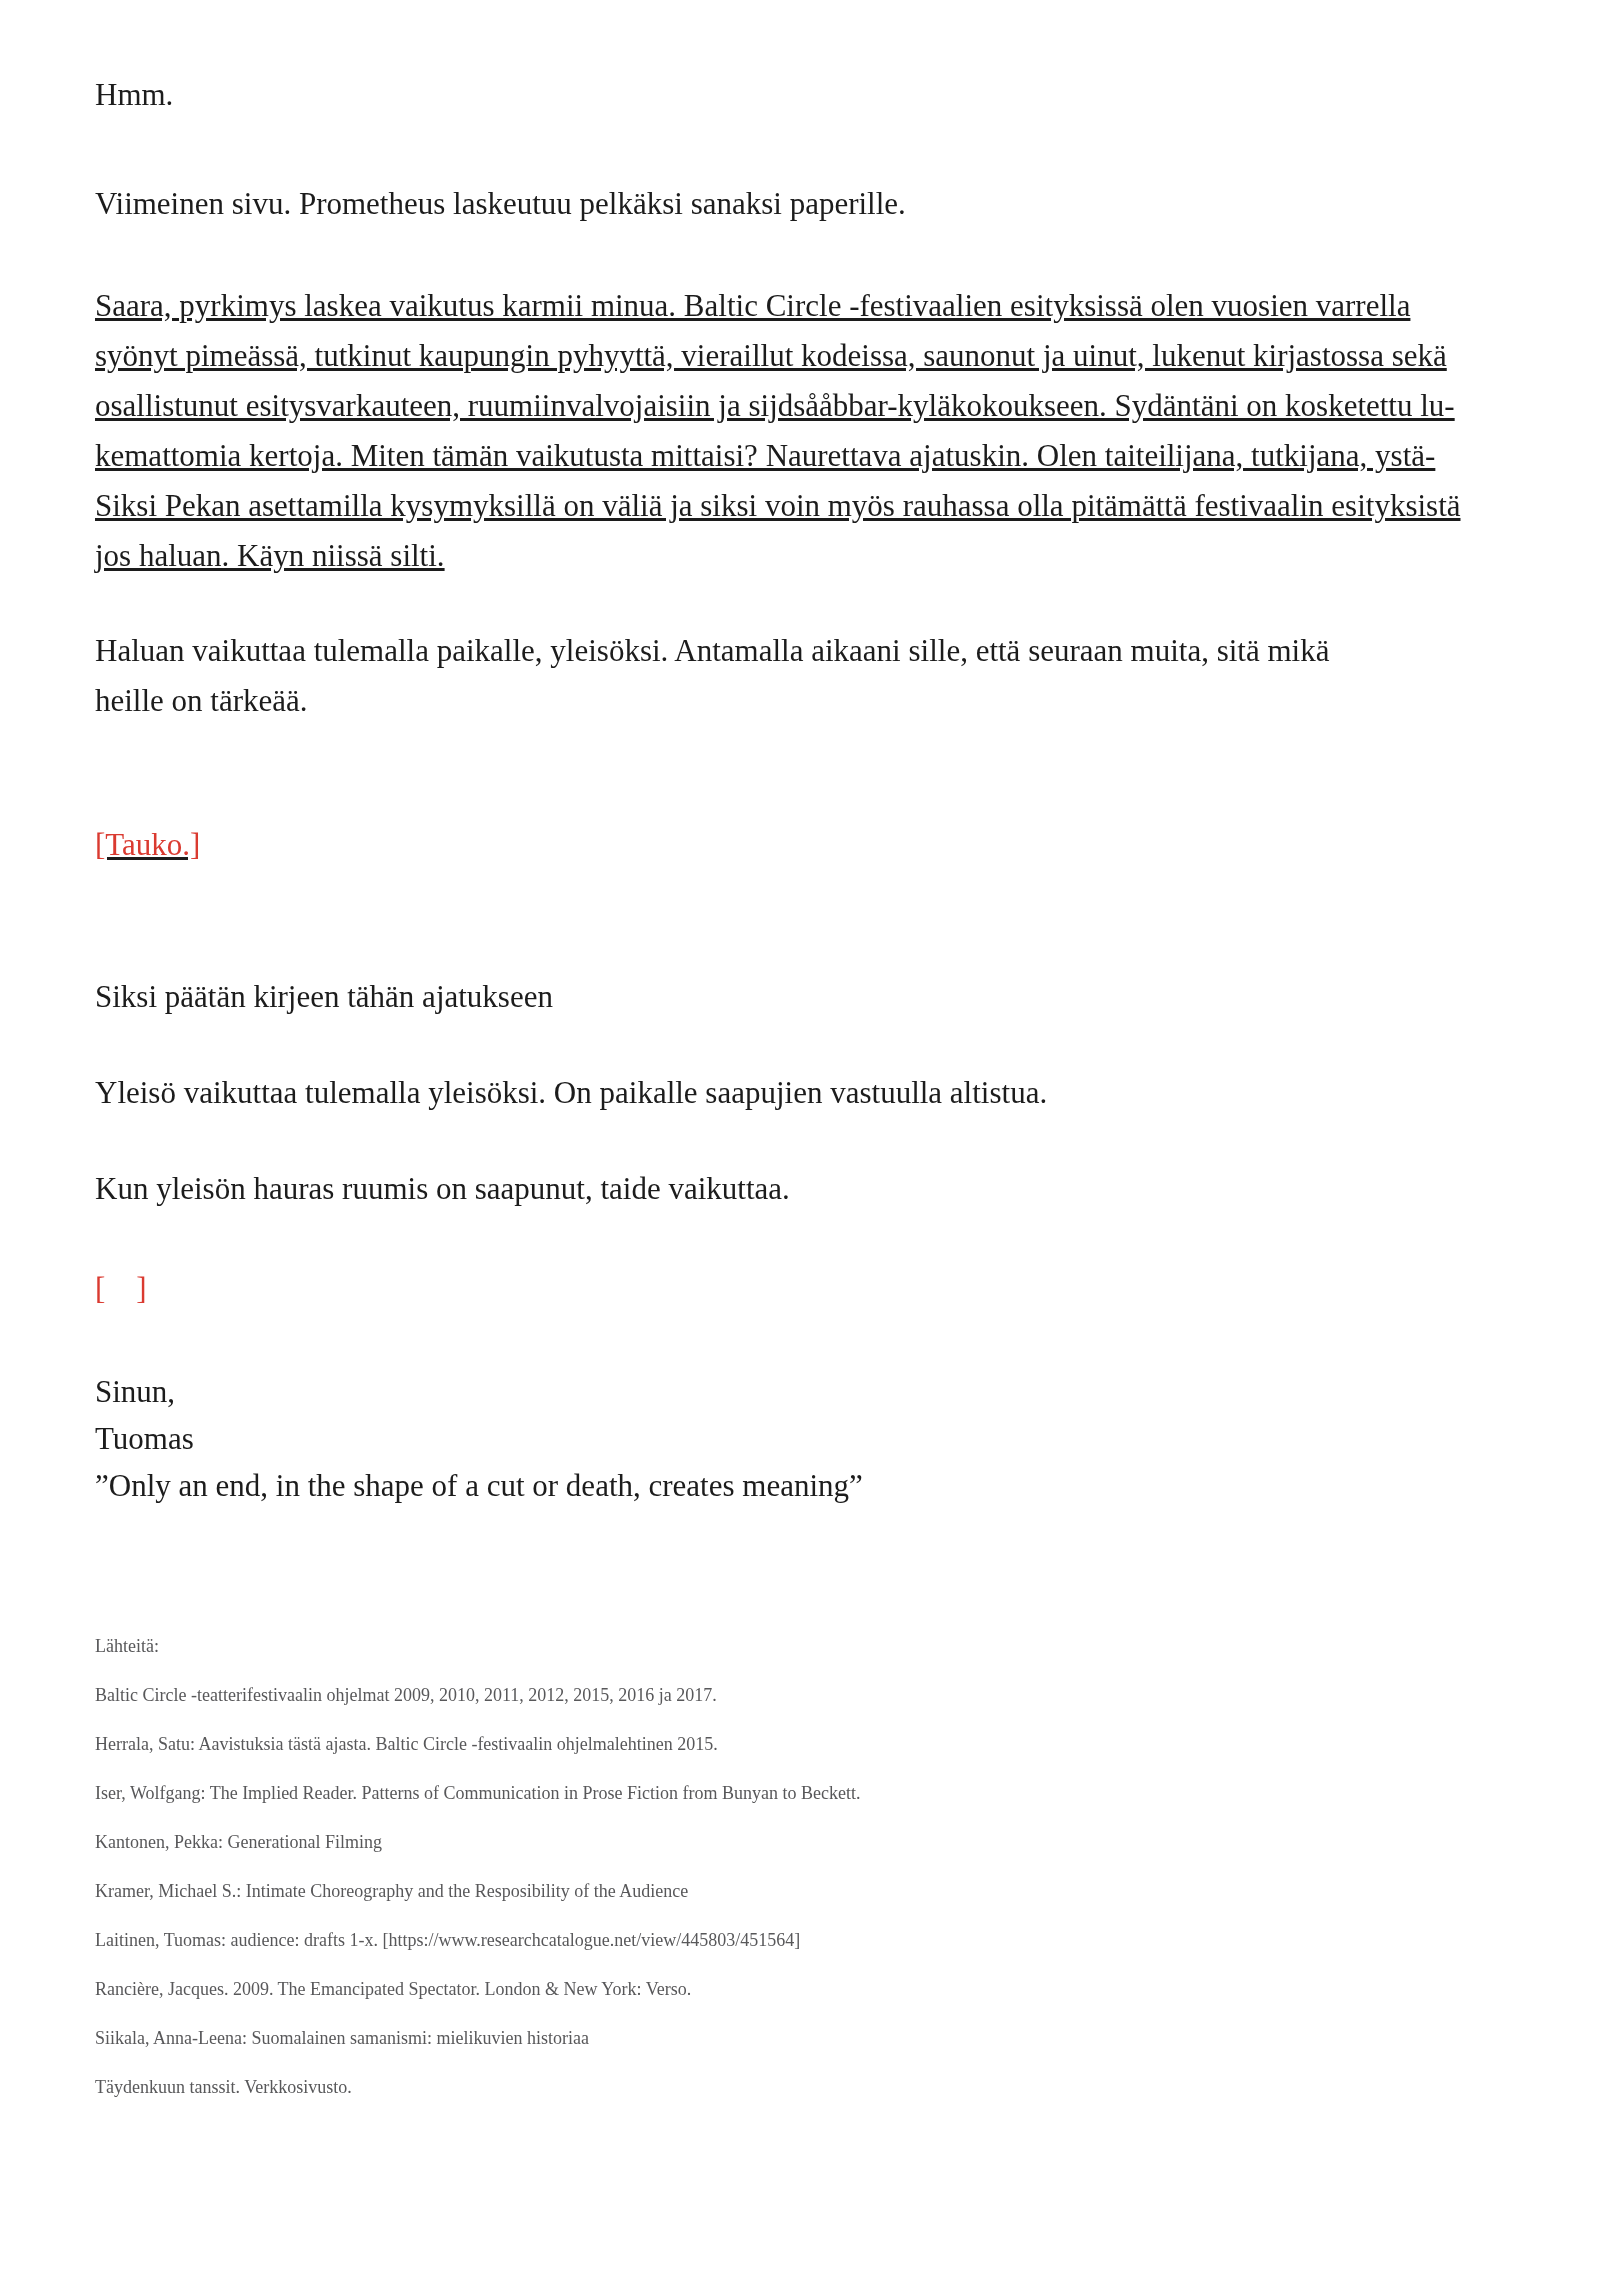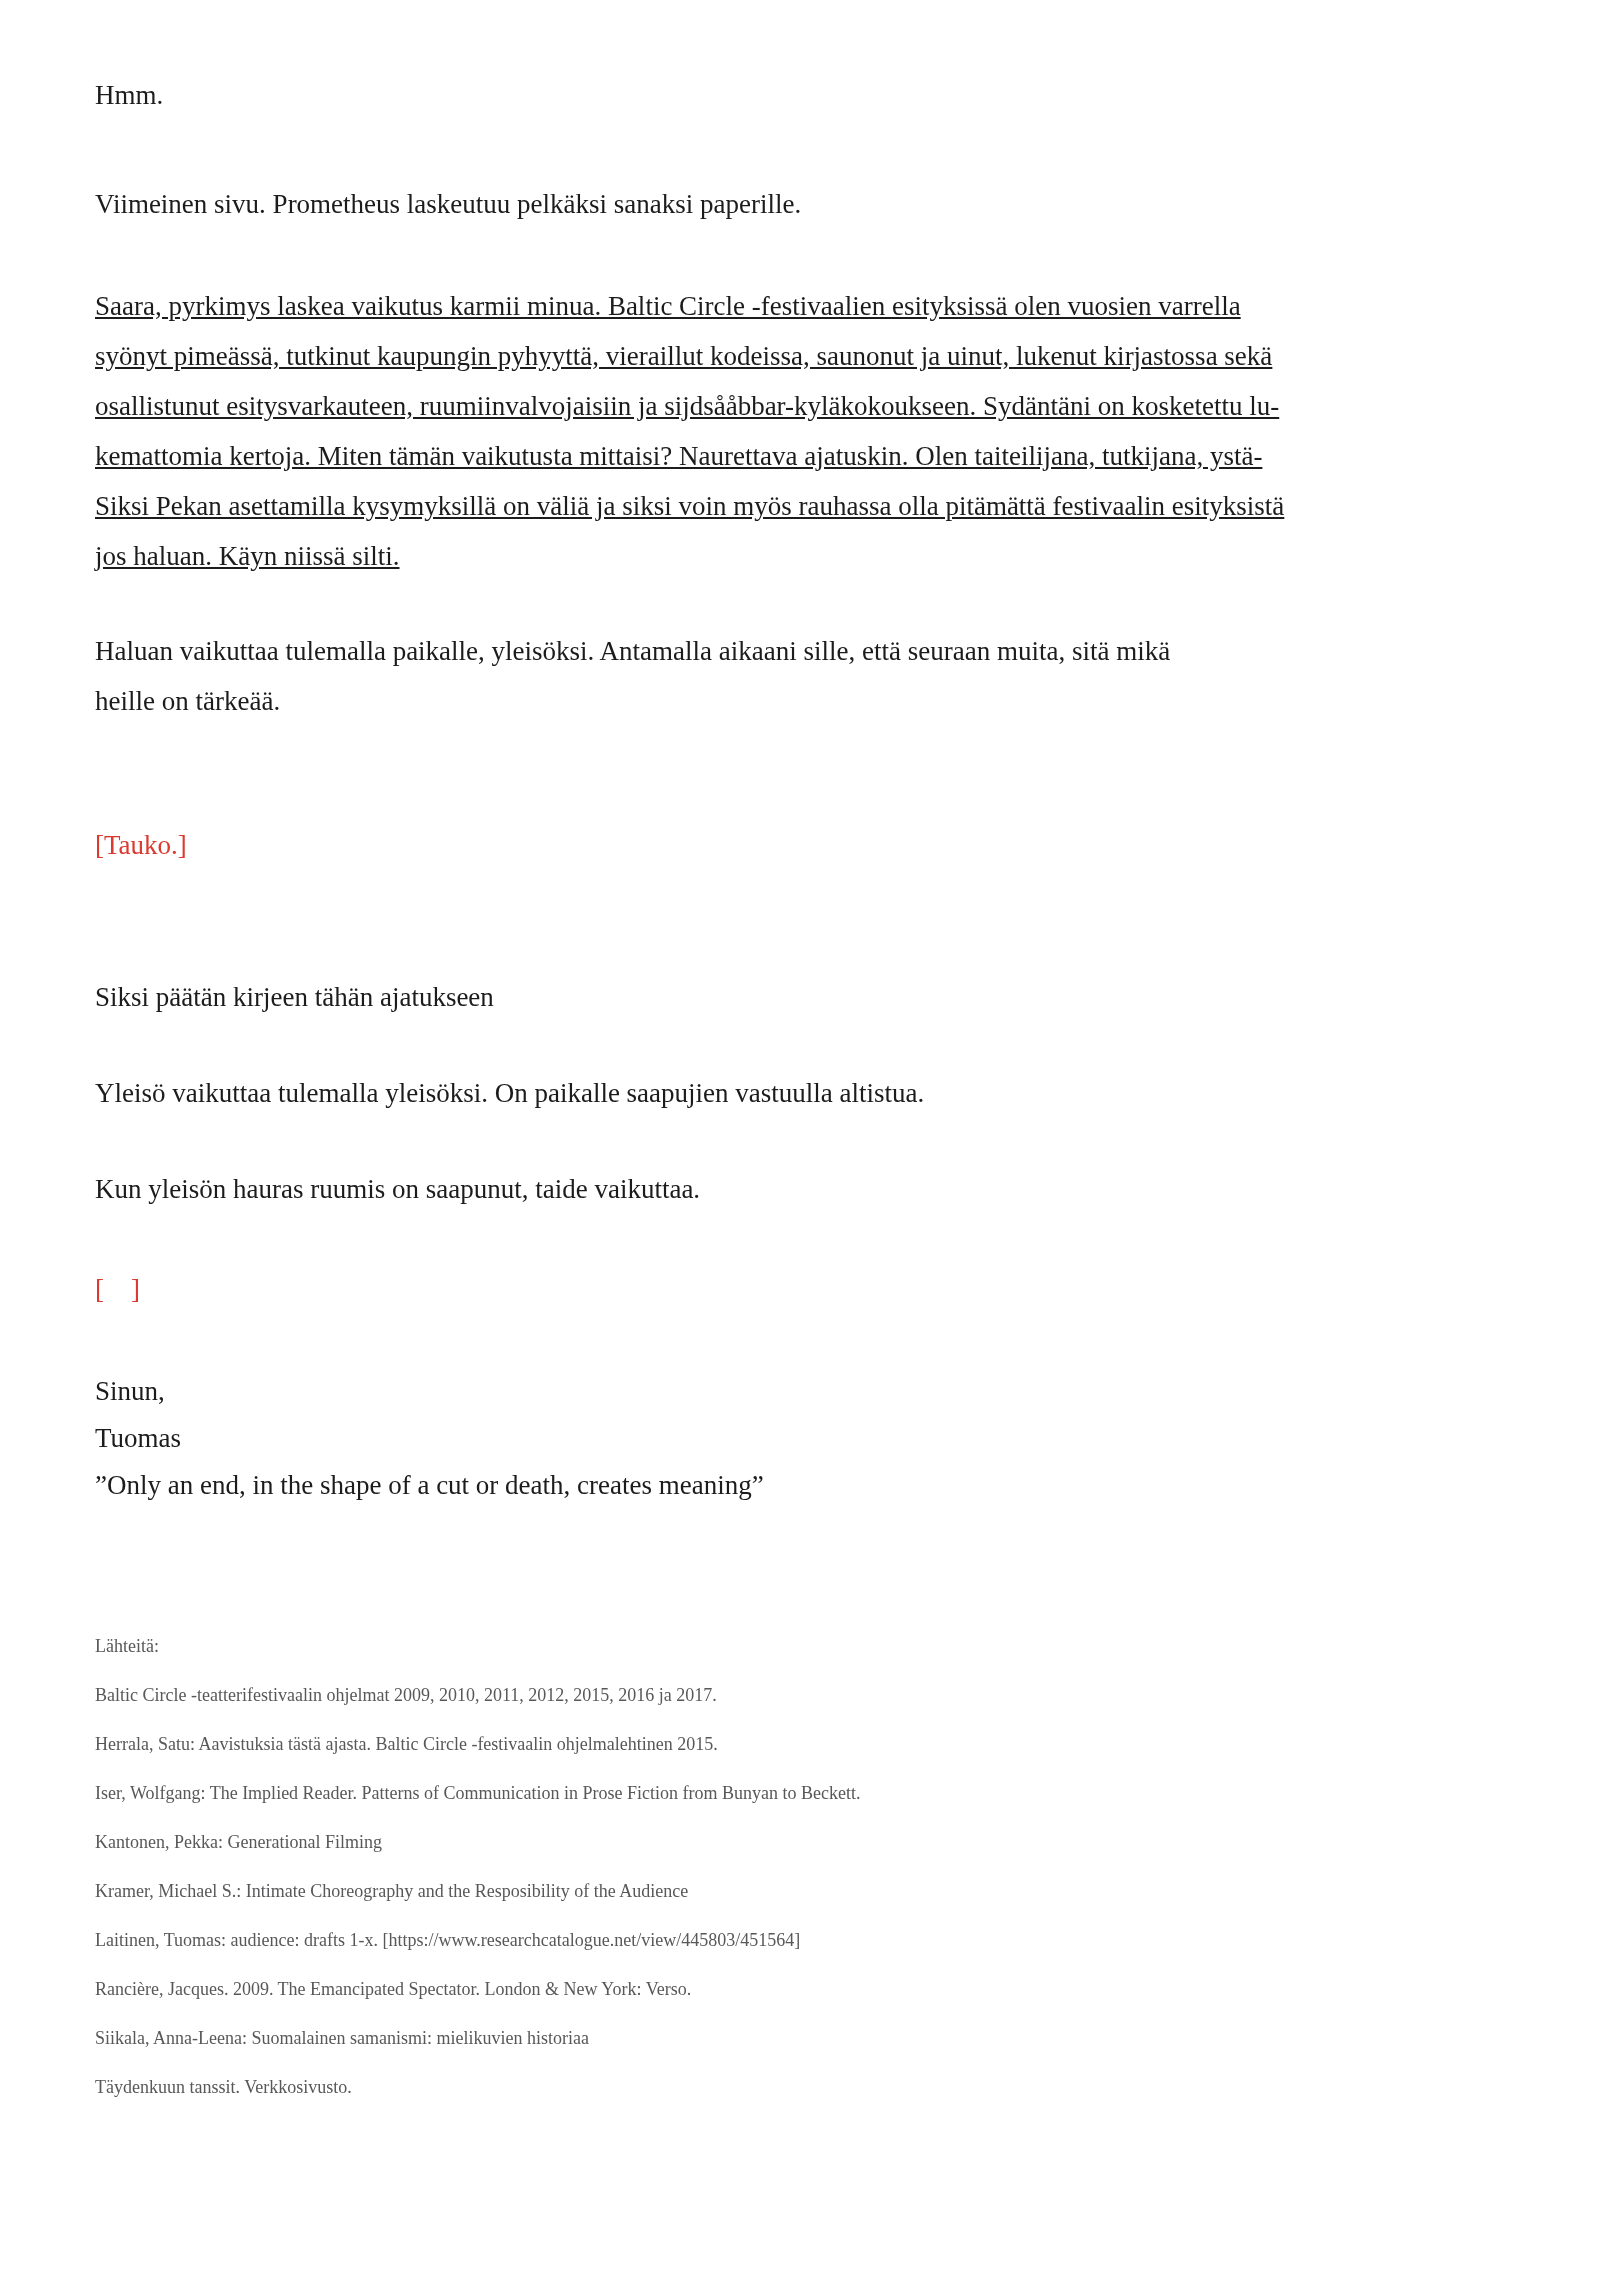--- a/index.html
+++ b/index.html
@@ -13,30 +13,30 @@
     height: 2293px;
     box-sizing: border-box;
     background: #ffffff;
     padding: 70px 54px 0 95px;
     font-family: "Liberation Serif", "DejaVu Serif", serif;
     color: #1c1c1c;
     overflow: hidden;
   }
   .block { margin: 0; padding: 0; }
   .line {
-    font-size: 27px;
+    font-size: 31px;
     line-height: 50px;
     white-space: pre;
   }
   
   .b-hmm        { margin-bottom: 59px; }
   .b-viimeinen  { margin-bottom: 52px; }
   .b-saara      { margin-bottom: 45px; text-decoration: underline; }
   .b-haluan     { margin-bottom: 94px; }
-  .b-tauko      { margin-bottom: 102px; }
+  .b-tauko      { margin-bottom: 102px; text-decoration: underline; }
   .b-siksi      { margin-bottom: 46px; }
   .b-yleiso     { margin-bottom: 46px; }
   .b-kun        { margin-bottom: 50px; }
   .b-bracket    { margin-bottom: 54px; }
   .b-signature .line { line-height: 47px; }
   .b-quote .line {
     line-height: 47px;
   }
   .red { color: #da3a30; }
   .refs {

